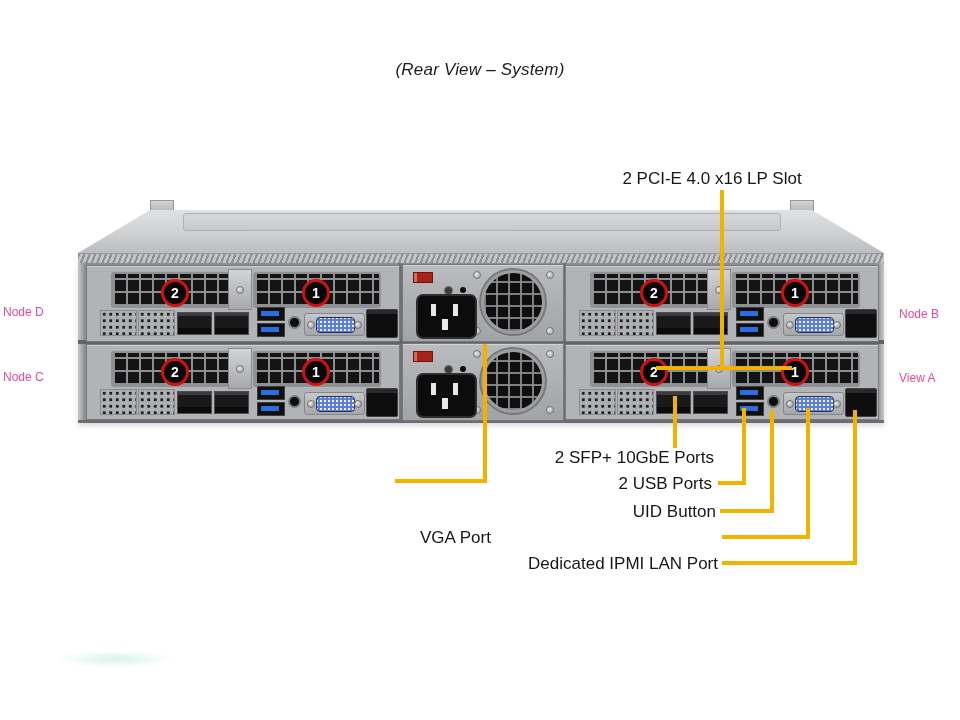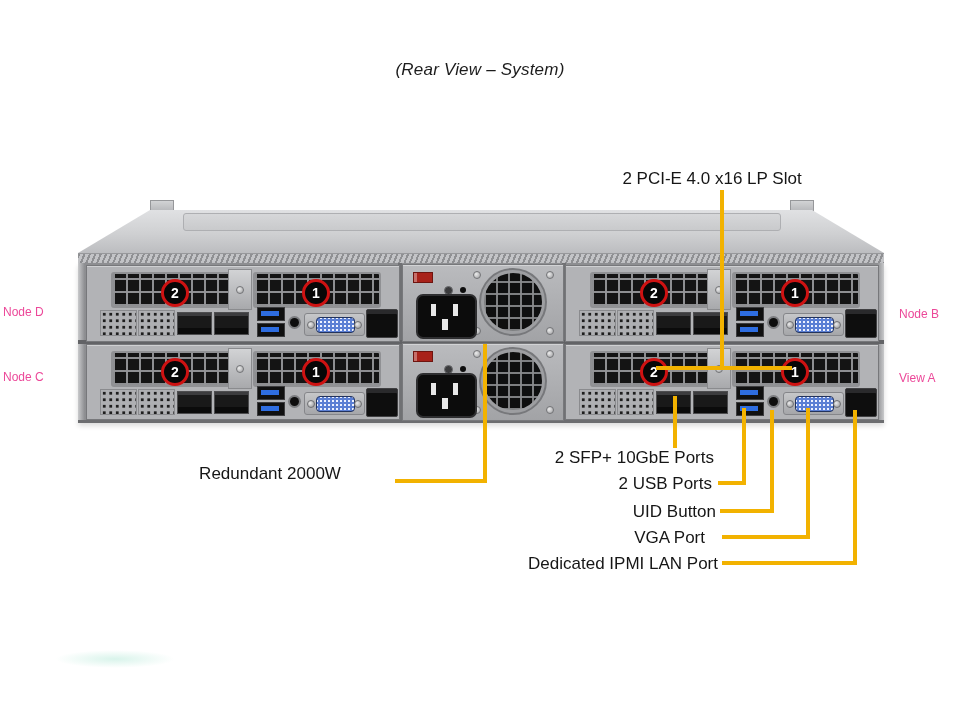--- a/index.html
+++ b/index.html
@@ -251,23 +251,22 @@
   <div class="abs cline" style="left:770px;top:410px;width:4px;height:103px;"></div>
   <div class="abs cline" style="left:720px;top:509px;width:54px;height:4px;"></div>
 
   <div class="abs cline" style="left:806px;top:408px;width:4px;height:131px;"></div>
   <div class="abs cline" style="left:722px;top:535px;width:88px;height:4px;"></div>
 
   <div class="abs cline" style="left:853px;top:410px;width:4px;height:155px;"></div>
   <div class="abs cline" style="left:722px;top:561px;width:135px;height:4px;"></div>
 
   <div class="abs" style="left:125px;top:463px;width:290px;text-align:center;line-height:21px;">
-    <div class="callout-label">Redundant 2000W</div>
   </div>
 
   <div class="abs callout-label" style="left:420px;top:448px;width:294px;text-align:right;">2 SFP+ 10GbE Ports</div>
   <div class="abs callout-label" style="left:420px;top:474px;width:292px;text-align:right;">2 USB Ports</div>
   <div class="abs callout-label" style="left:420px;top:502px;width:296px;text-align:right;">UID Button</div>
-  <div class="abs callout-label" style="left:408px;top:528px;width:297px;text-align:right;">VGA Port</div>
+  <div class="abs callout-label" style="left:420px;top:528px;width:297px;text-align:left;">VGA Port</div>
   <div class="abs callout-label" style="left:420px;top:554px;width:298px;text-align:right;">Dedicated IPMI LAN Port</div>
 
   <div id="watermark" class="abs"></div>
 </div>
 
 </body></html>

